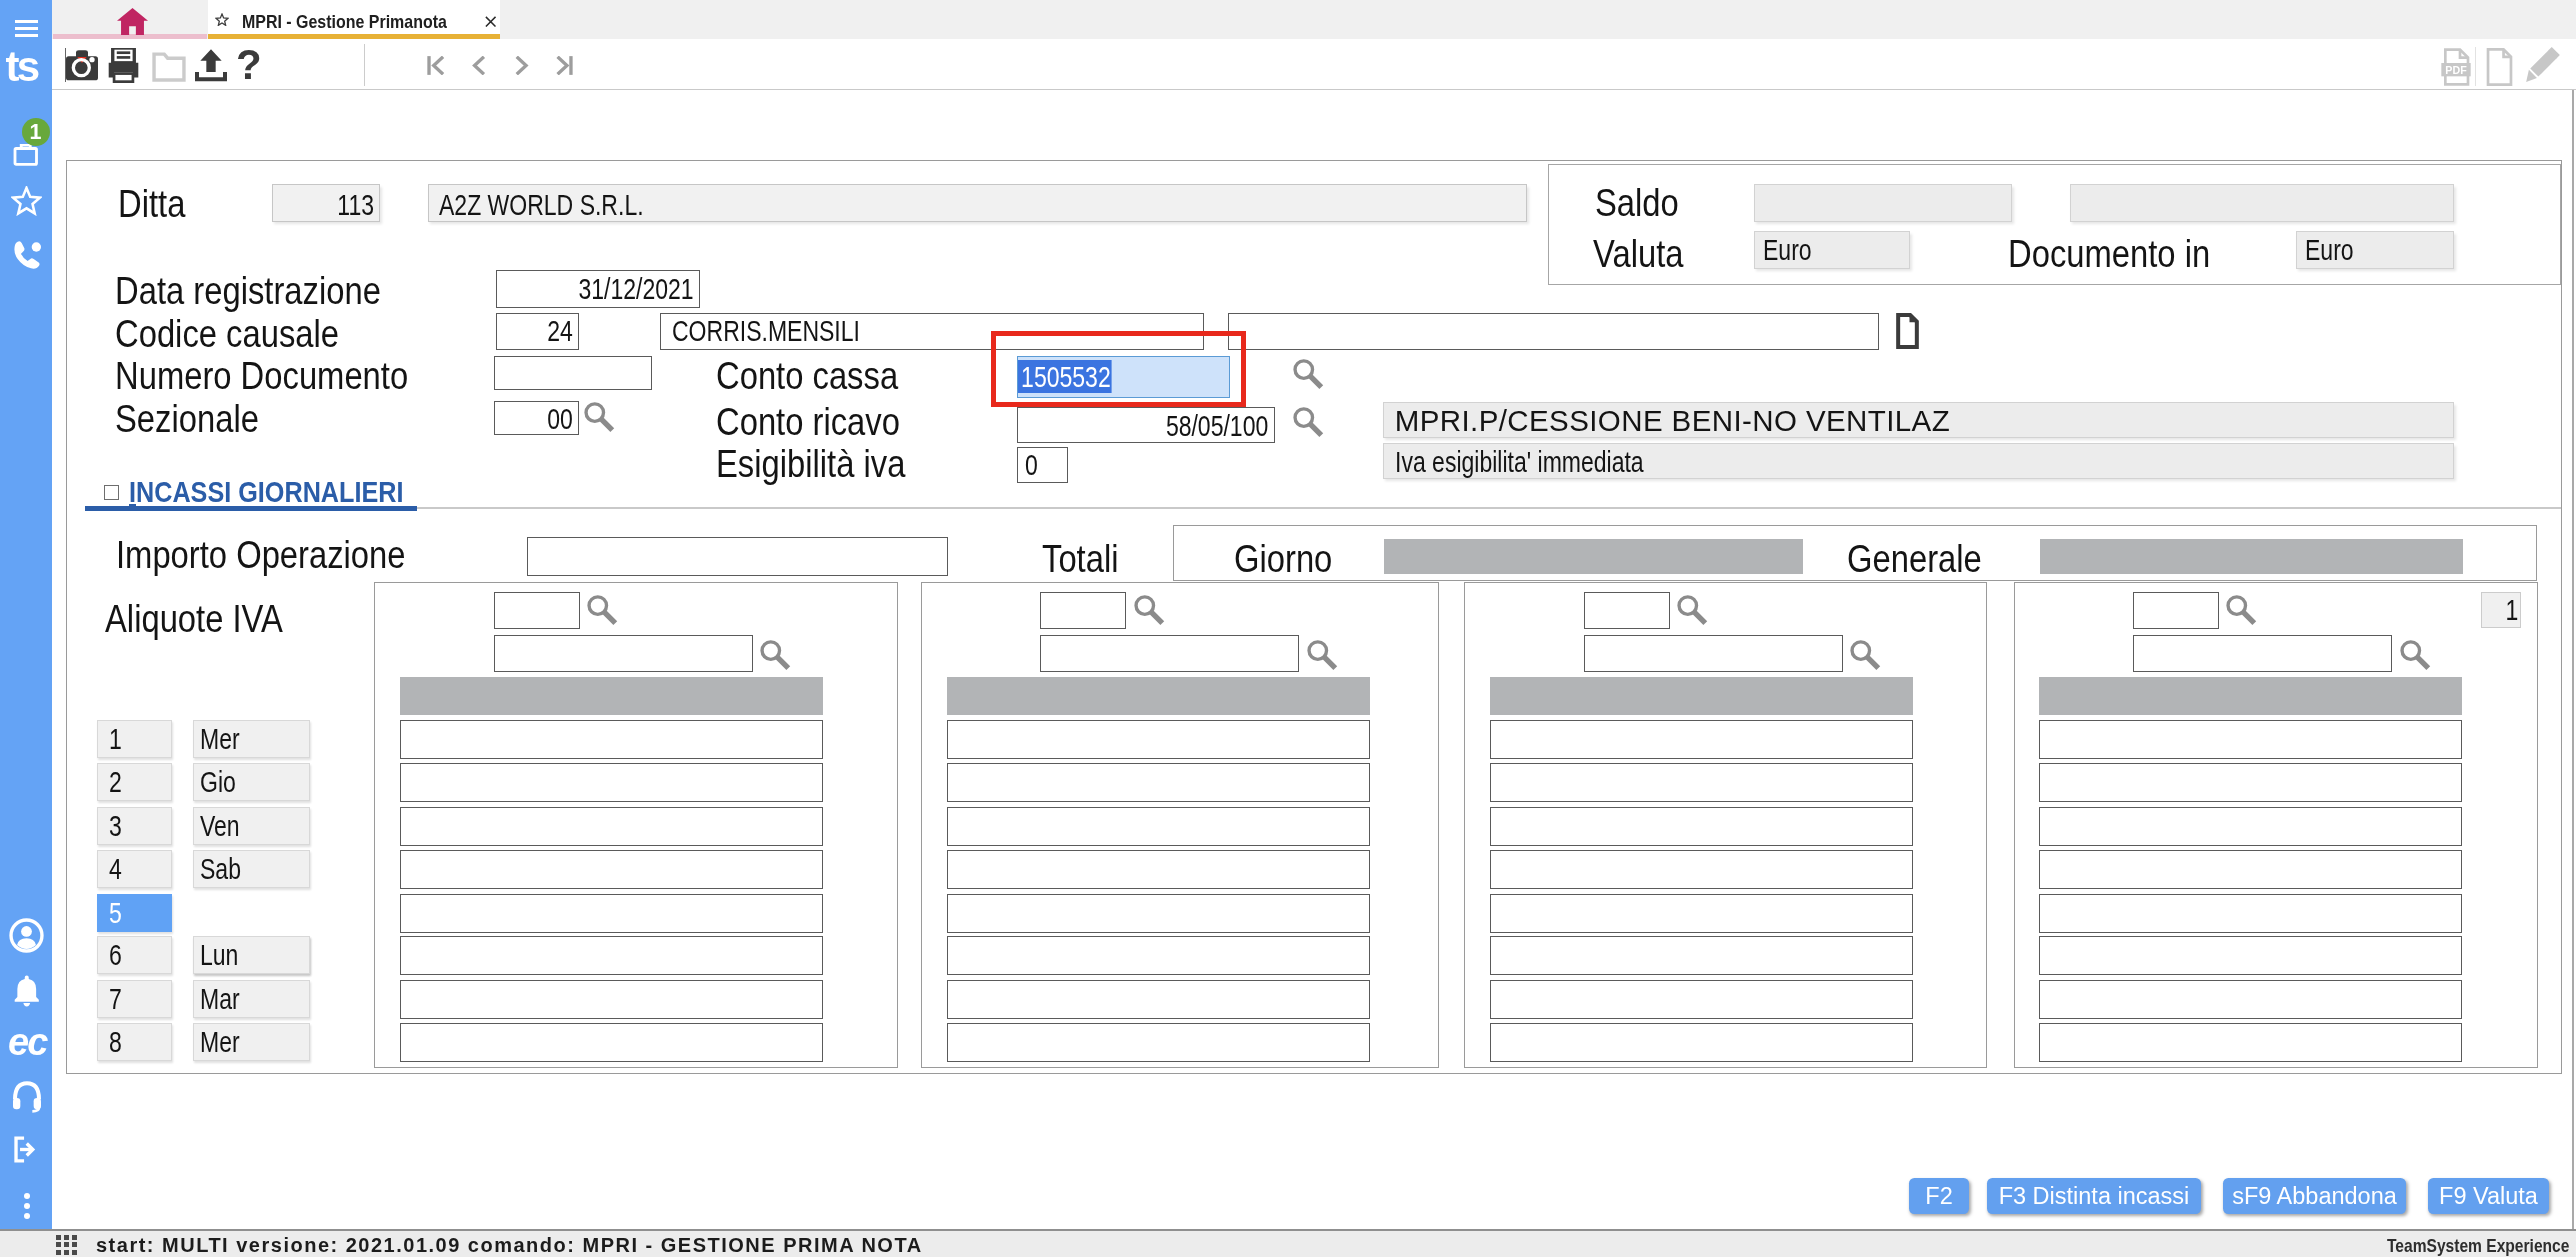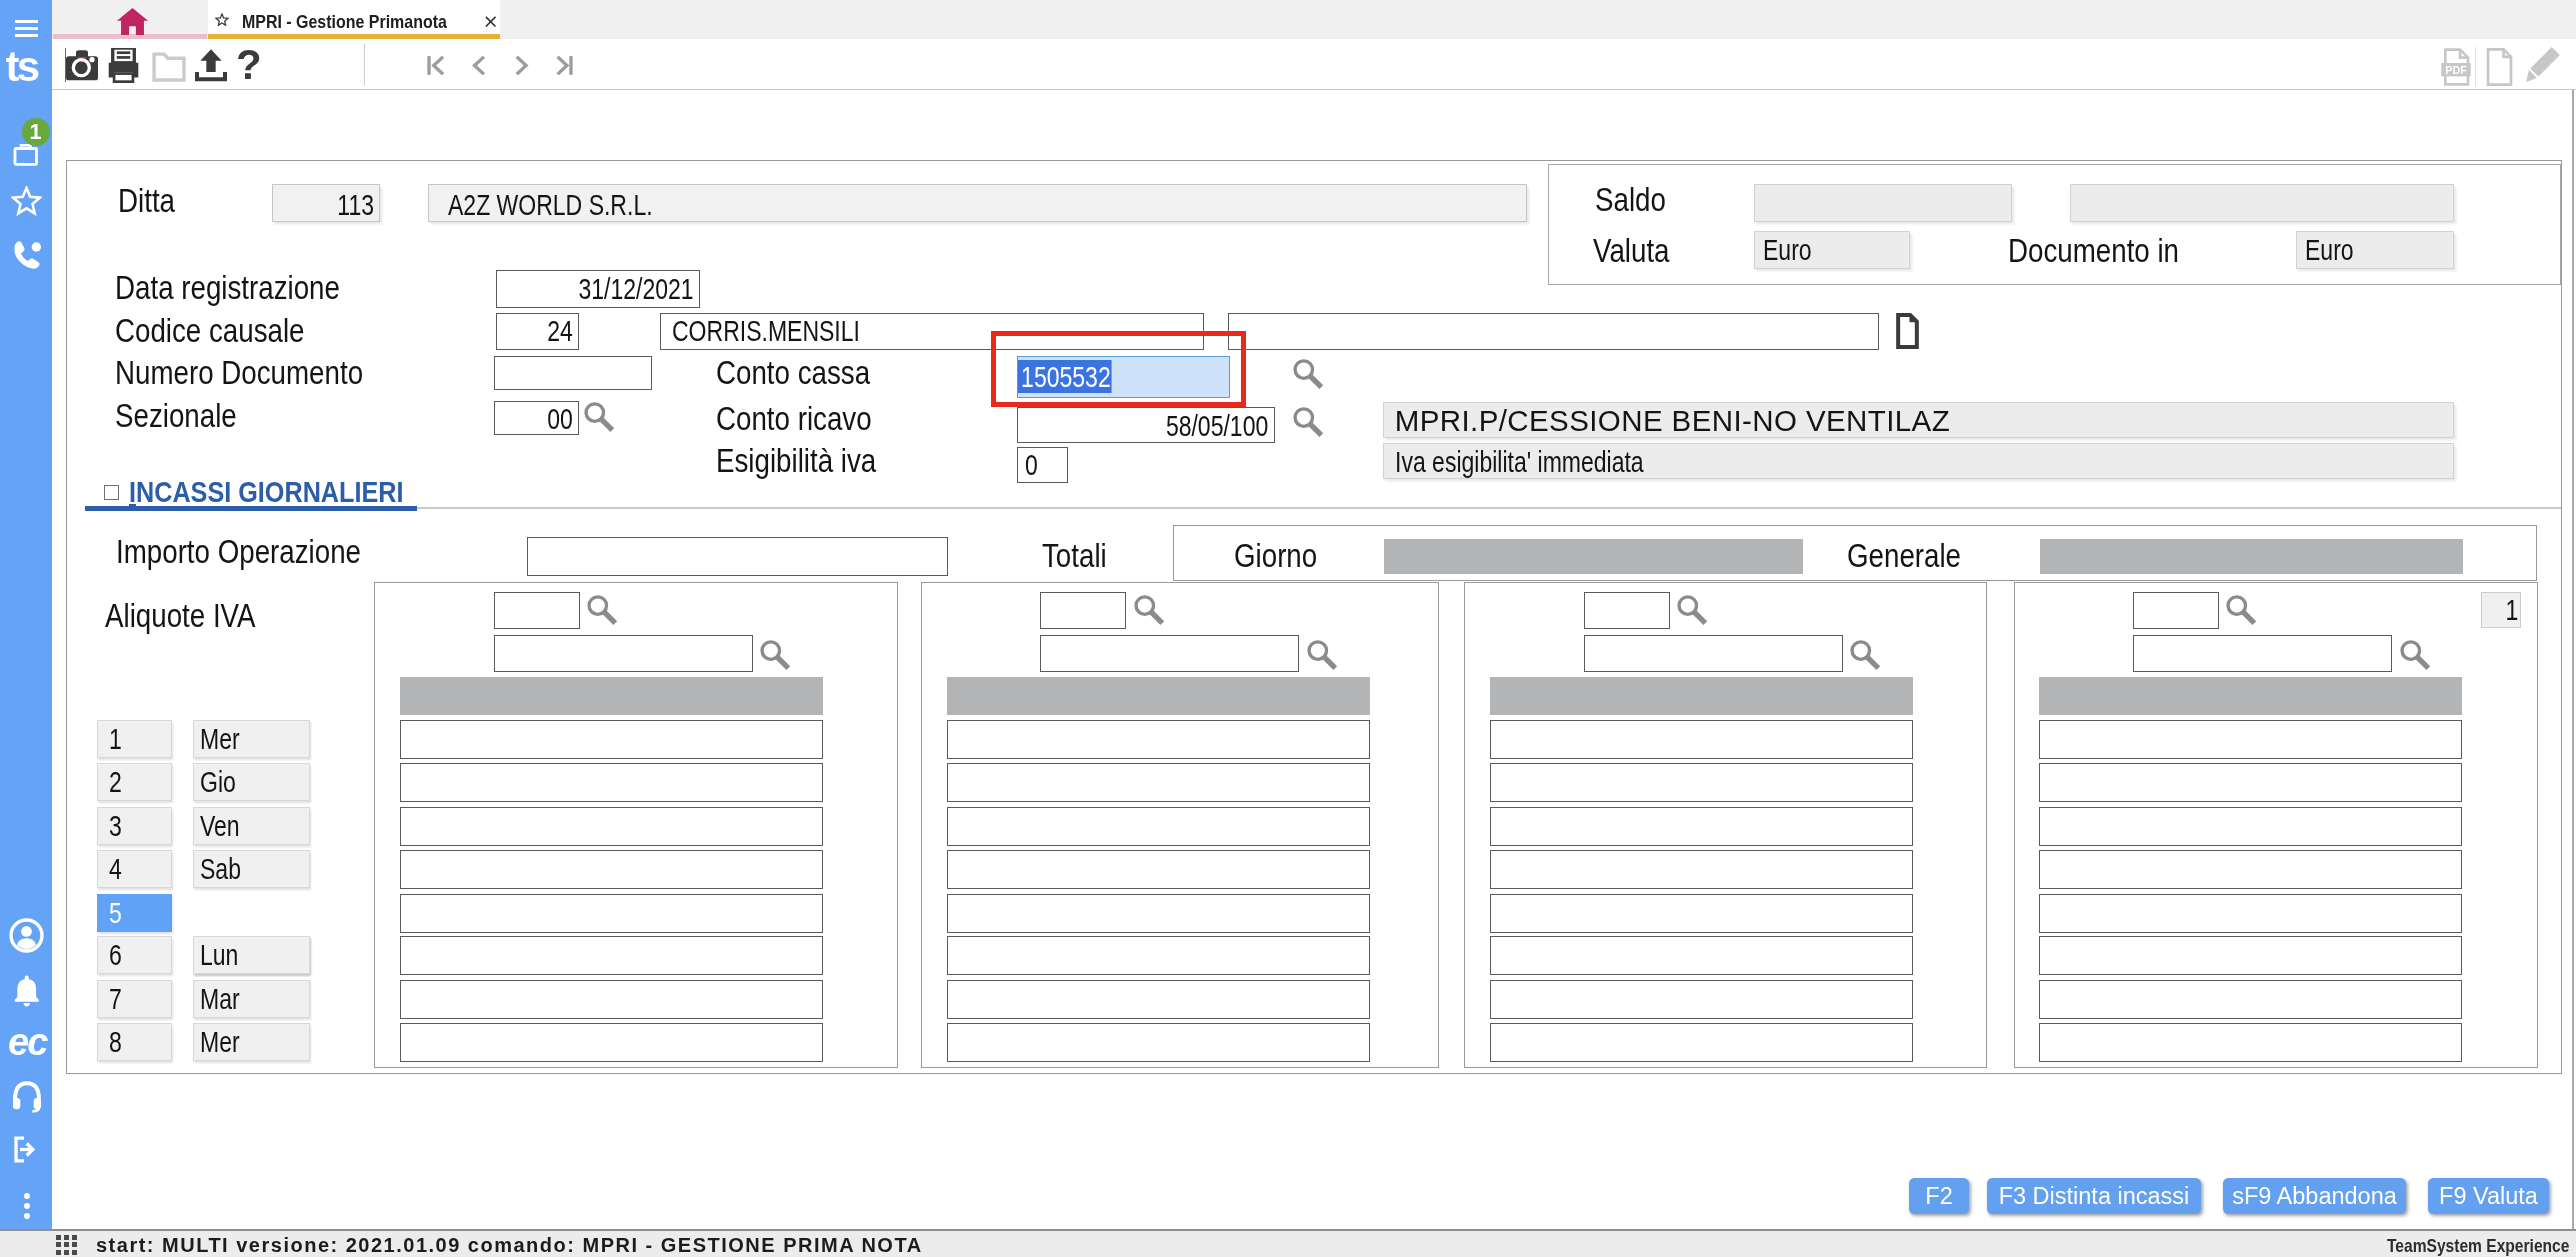--- a/index.html
+++ b/index.html
@@ -1,21 +1,21 @@
 <!DOCTYPE html>
 <html style="font-size:10.7px"><head><meta charset="utf-8">
 <style>
 html,body{margin:0;padding:0;width:2576px;height:1257px;background:#fff;
 font-family:"Liberation Sans",sans-serif;overflow:hidden;}
 *{box-sizing:border-box;}
 .abs{position:absolute;}
 .tx{display:inline-block;transform:scaleX(0.84);transform-origin:0 50%;white-space:nowrap;}
 .vx{display:inline-block;transform:scaleX(0.78);transform-origin:0 50%;white-space:nowrap;}
 .vxr{display:inline-block;transform:scaleX(0.78);transform-origin:100% 50%;white-space:nowrap;}
-.lbl{position:absolute;font-size:33px;color:#141414;white-space:nowrap;}
+.lbl{position:absolute;font-size:39px;color:#141414;white-space:nowrap;}
 .fld{position:absolute;border:1.3px solid #5a5a5a;background:#fff;font-size:29.5px;color:#141414;white-space:nowrap;}
 .gfld{position:absolute;background:#ececec;border:1.3px solid #d2d2d2;box-shadow:2px 2.7px 2.7px rgba(0,0,0,0.10);font-size:29.5px;color:#141414;white-space:nowrap;}
 .rt{text-align:right;}
 .mag{position:absolute;}
 .colbox{position:absolute;border:1.3px solid #9a9a9a;background:#fff;}
 .row{position:absolute;border:1.3px solid #5a5a5a;background:#fff;}
 .gbar{position:absolute;background:#b2b4b6;}
 .day{position:absolute;background:#f0f0f0;border:0.7px solid #d8d8d8;box-shadow:1.3px 2px 2px rgba(0,0,0,0.12);font-size:29.5px;color:#141414;}
 .day.sel{background:#60a2f5;color:#fff;border-color:#60a2f5;}
 .btn{position:absolute;background:#63a0ef;border-radius:5.4px;color:#fff;font-size:23.5px;text-align:center;box-shadow:1.3px 2px 3.4px rgba(0,0,0,0.35);}
@@ -127,21 +127,21 @@
 <path d="M18 6 L6 6 L6 40 L18 40" fill="none" stroke="#fff" stroke-width="5"></path>
 <path d="M22 14 L31 23 L22 32" fill="none" stroke="#fff" stroke-width="5"></path>
 <line x1="12" y1="23" x2="30" y2="23" stroke="#fff" stroke-width="5"></line>
 </svg>
 <div class="abs" style="left:23.5px;top:1193px;width:6px;height:6px;border-radius:50%;background:#fff;"></div>
 <div class="abs" style="left:23.5px;top:1203px;width:6px;height:6px;border-radius:50%;background:#fff;"></div>
 <div class="abs" style="left:23.5px;top:1213px;width:6px;height:6px;border-radius:50%;background:#fff;"></div>
 <div class="abs" style="left:66px;top:160px;width:2496px;height:914px;border:1.3px solid #9a9a9a;"></div>
 <div class="lbl" style="left:118px;top:182px;"><span class="tx">Ditta</span></div>
 <div class="gfld rt" style="left:272px;top:184px;width:108px;height:38px;line-height:39px;padding-right:5.4px;border-color:#c6c6c6;background:#f1f1f1;"><span class="vxr">113</span></div>
-<div class="gfld" style="left:428px;top:184px;width:1099px;height:38px;line-height:39px;padding-left:19px;border-color:#c6c6c6;background:#f1f1f1;"><span class="vx">A2Z WORLD S.R.L.</span></div>
+<div class="gfld" style="left:428px;top:184px;width:1099px;height:38px;line-height:39px;padding-left:10px;border-color:#c6c6c6;background:#f1f1f1;"><span class="vx">A2Z WORLD S.R.L.</span></div>
 <div class="abs" style="left:1548px;top:164px;width:1013px;height:121px;border:1.3px solid #a6a6a6;"></div>
 <div class="lbl" style="left:1595px;top:181px;"><span class="tx">Saldo</span></div>
 <div class="gfld" style="left:1754px;top:184px;width:258px;height:38px;"></div>
 <div class="gfld" style="left:2070px;top:184px;width:384px;height:38px;"></div>
 <div class="lbl" style="left:1593px;top:232px;"><span class="tx">Valuta</span></div>
 <div class="gfld" style="left:1754px;top:231px;width:156px;height:38px;line-height:36px;padding-left:8px;"><span class="vx">Euro</span></div>
 <div class="lbl" style="left:2008px;top:232px;"><span class="tx">Documento in</span></div>
 <div class="gfld" style="left:2296px;top:231px;width:158px;height:38px;line-height:36px;padding-left:8px;"><span class="vx">Euro</span></div>
 <div class="lbl" style="left:115px;top:269px;"><span class="tx">Data registrazione</span></div>
 <div class="fld rt" style="left:496px;top:270px;width:204px;height:38px;line-height:35px;padding-right:5.4px;"><span class="vxr">31/12/2021</span></div>

